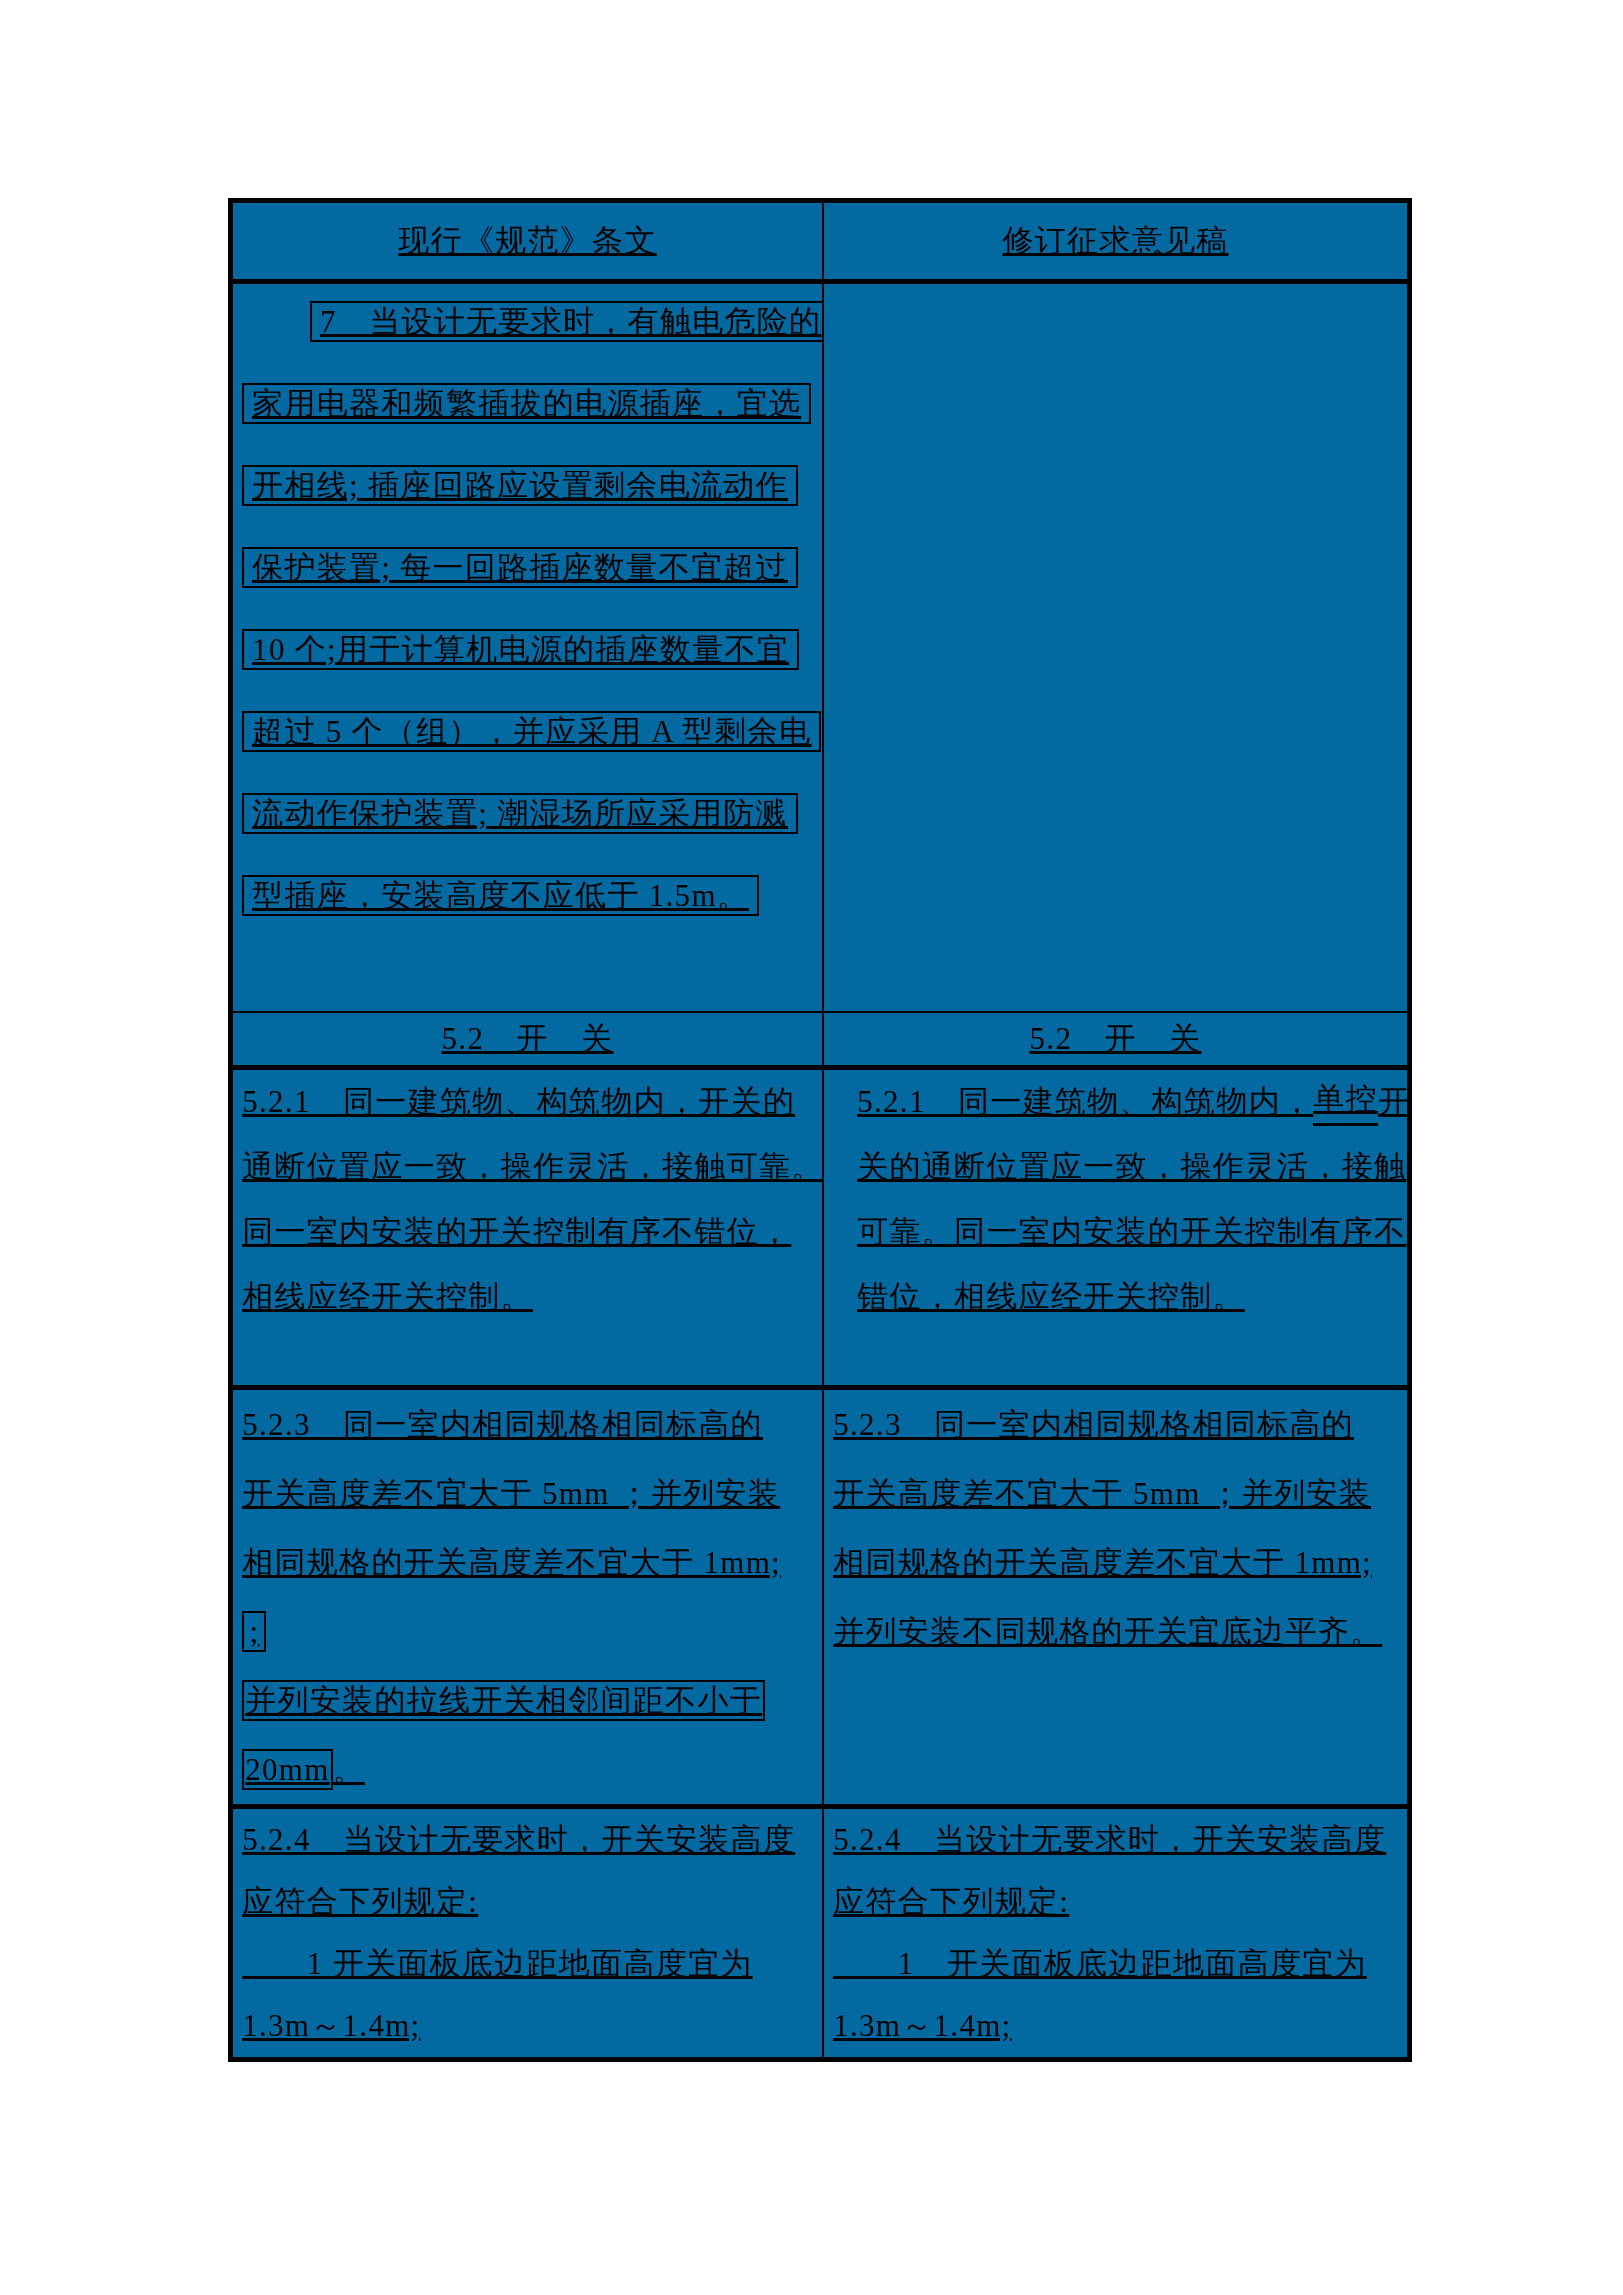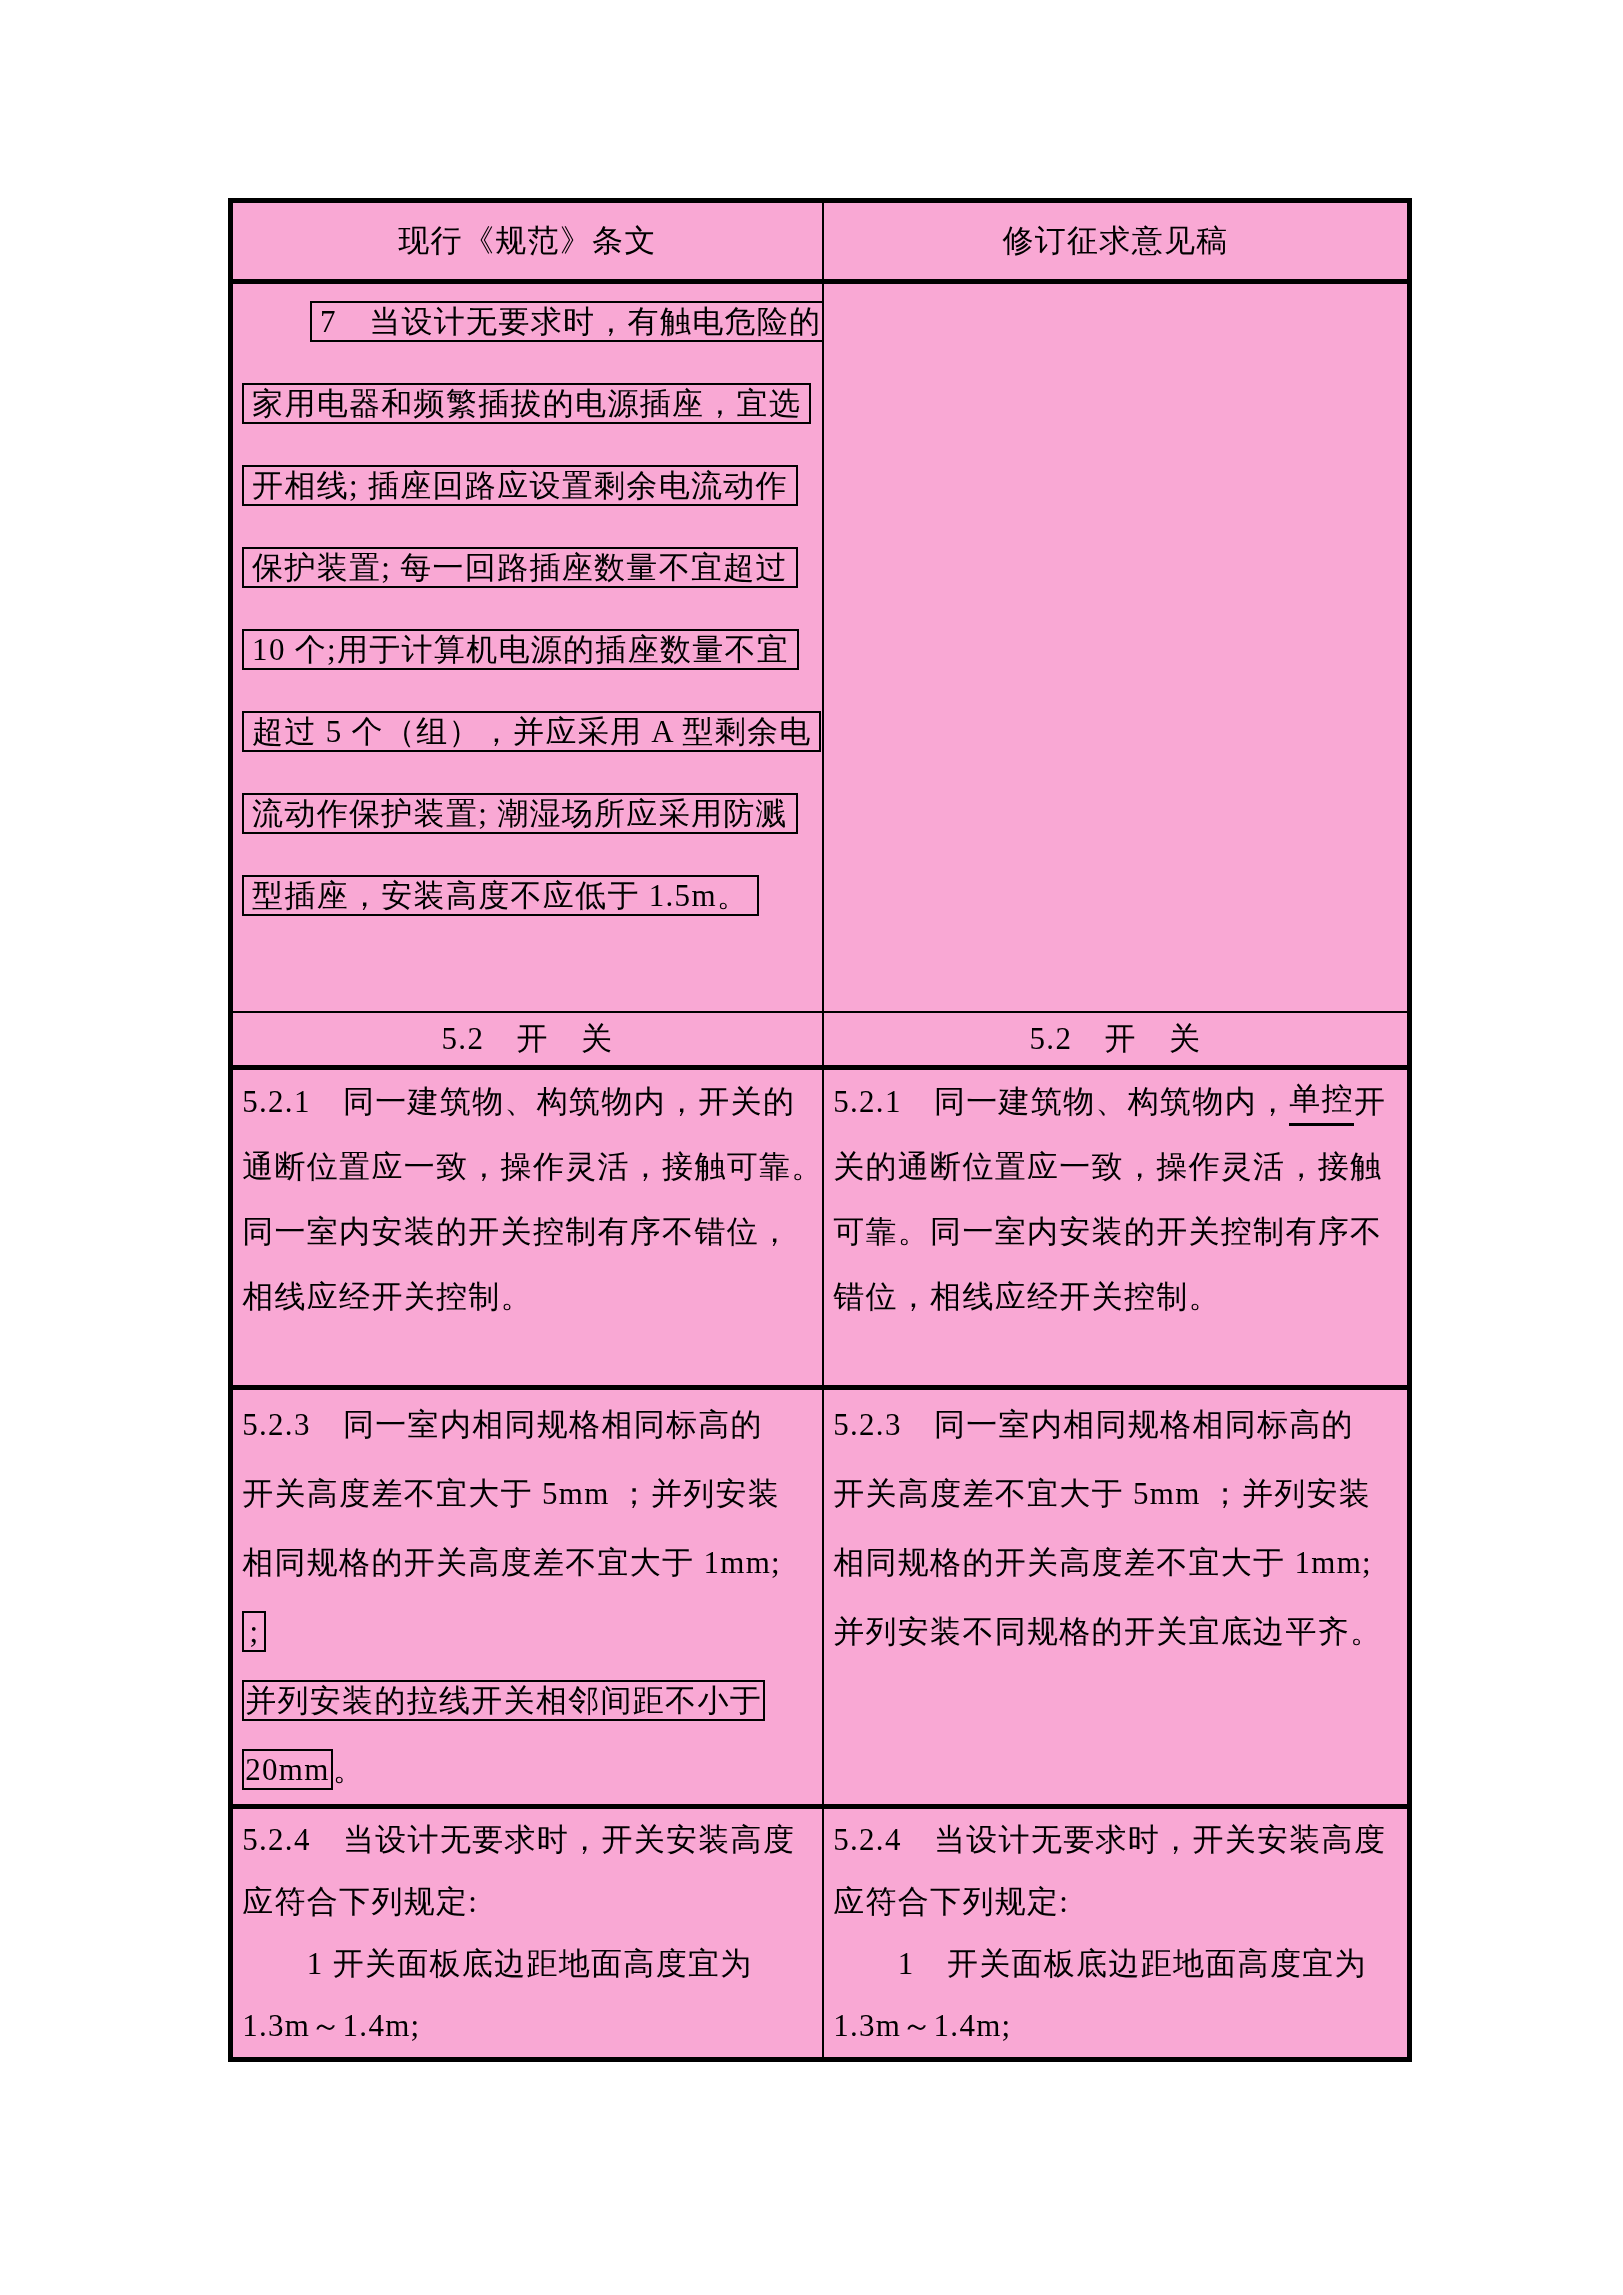--- a/index.html
+++ b/index.html
@@ -10,21 +10,22 @@
     font-family:"Liberation Serif","DejaVu Serif",serif;
     color:#000;
     overflow:hidden;
   }
   .doc-table{
     position:absolute;left:228px;top:198px;
     width:1184px;height:1864px;
     box-sizing:border-box;
     border:5.9px solid #000;
     display:flex;flex-direction:column;
-    background:#f9a8d4;
+    background:#0369a1;
+    text-decoration:underline;
   }
   .row{display:flex;border-bottom:5.2px solid #000;box-sizing:border-box;}
   .row.thin-bottom{border-bottom-width:2.6px;}
   .row.last{border-bottom:none;}
   .cell{box-sizing:border-box;overflow:hidden;}
   .cell.left{width:591px;border-right:2.6px solid #000;}
   .cell.right{flex:1;}
 
   
   .row.header{height:85px;}
@@ -45,21 +46,21 @@
   }
   .box-line.indent{margin-left:68px;}
 
   
   .row.section{height:60px;}
   .row.section .cell{display:flex;align-items:center;justify-content:center;
     font-size:31px;letter-spacing:1.3px;}
 
   
   .row.clause .cell{padding:0 9.2px;font-size:31px;letter-spacing:1.3px;}
-  .row.r521{height:338px;}
+  .row.r521{height:338px;gap:24px;}
   .row.r523{height:420px;}
   .row.r524{height:249px;}
   .tline{display:flex;align-items:center;white-space:nowrap;}
   .row.r521 .tline{height:65px;}
   .row.r523 .tline{height:69px;}
   .row.r524 .tline{height:62px;}
 
   .u{border-bottom:3.3px solid #000;padding-bottom:3px;}
   .inline-box{
     display:inline-block;

